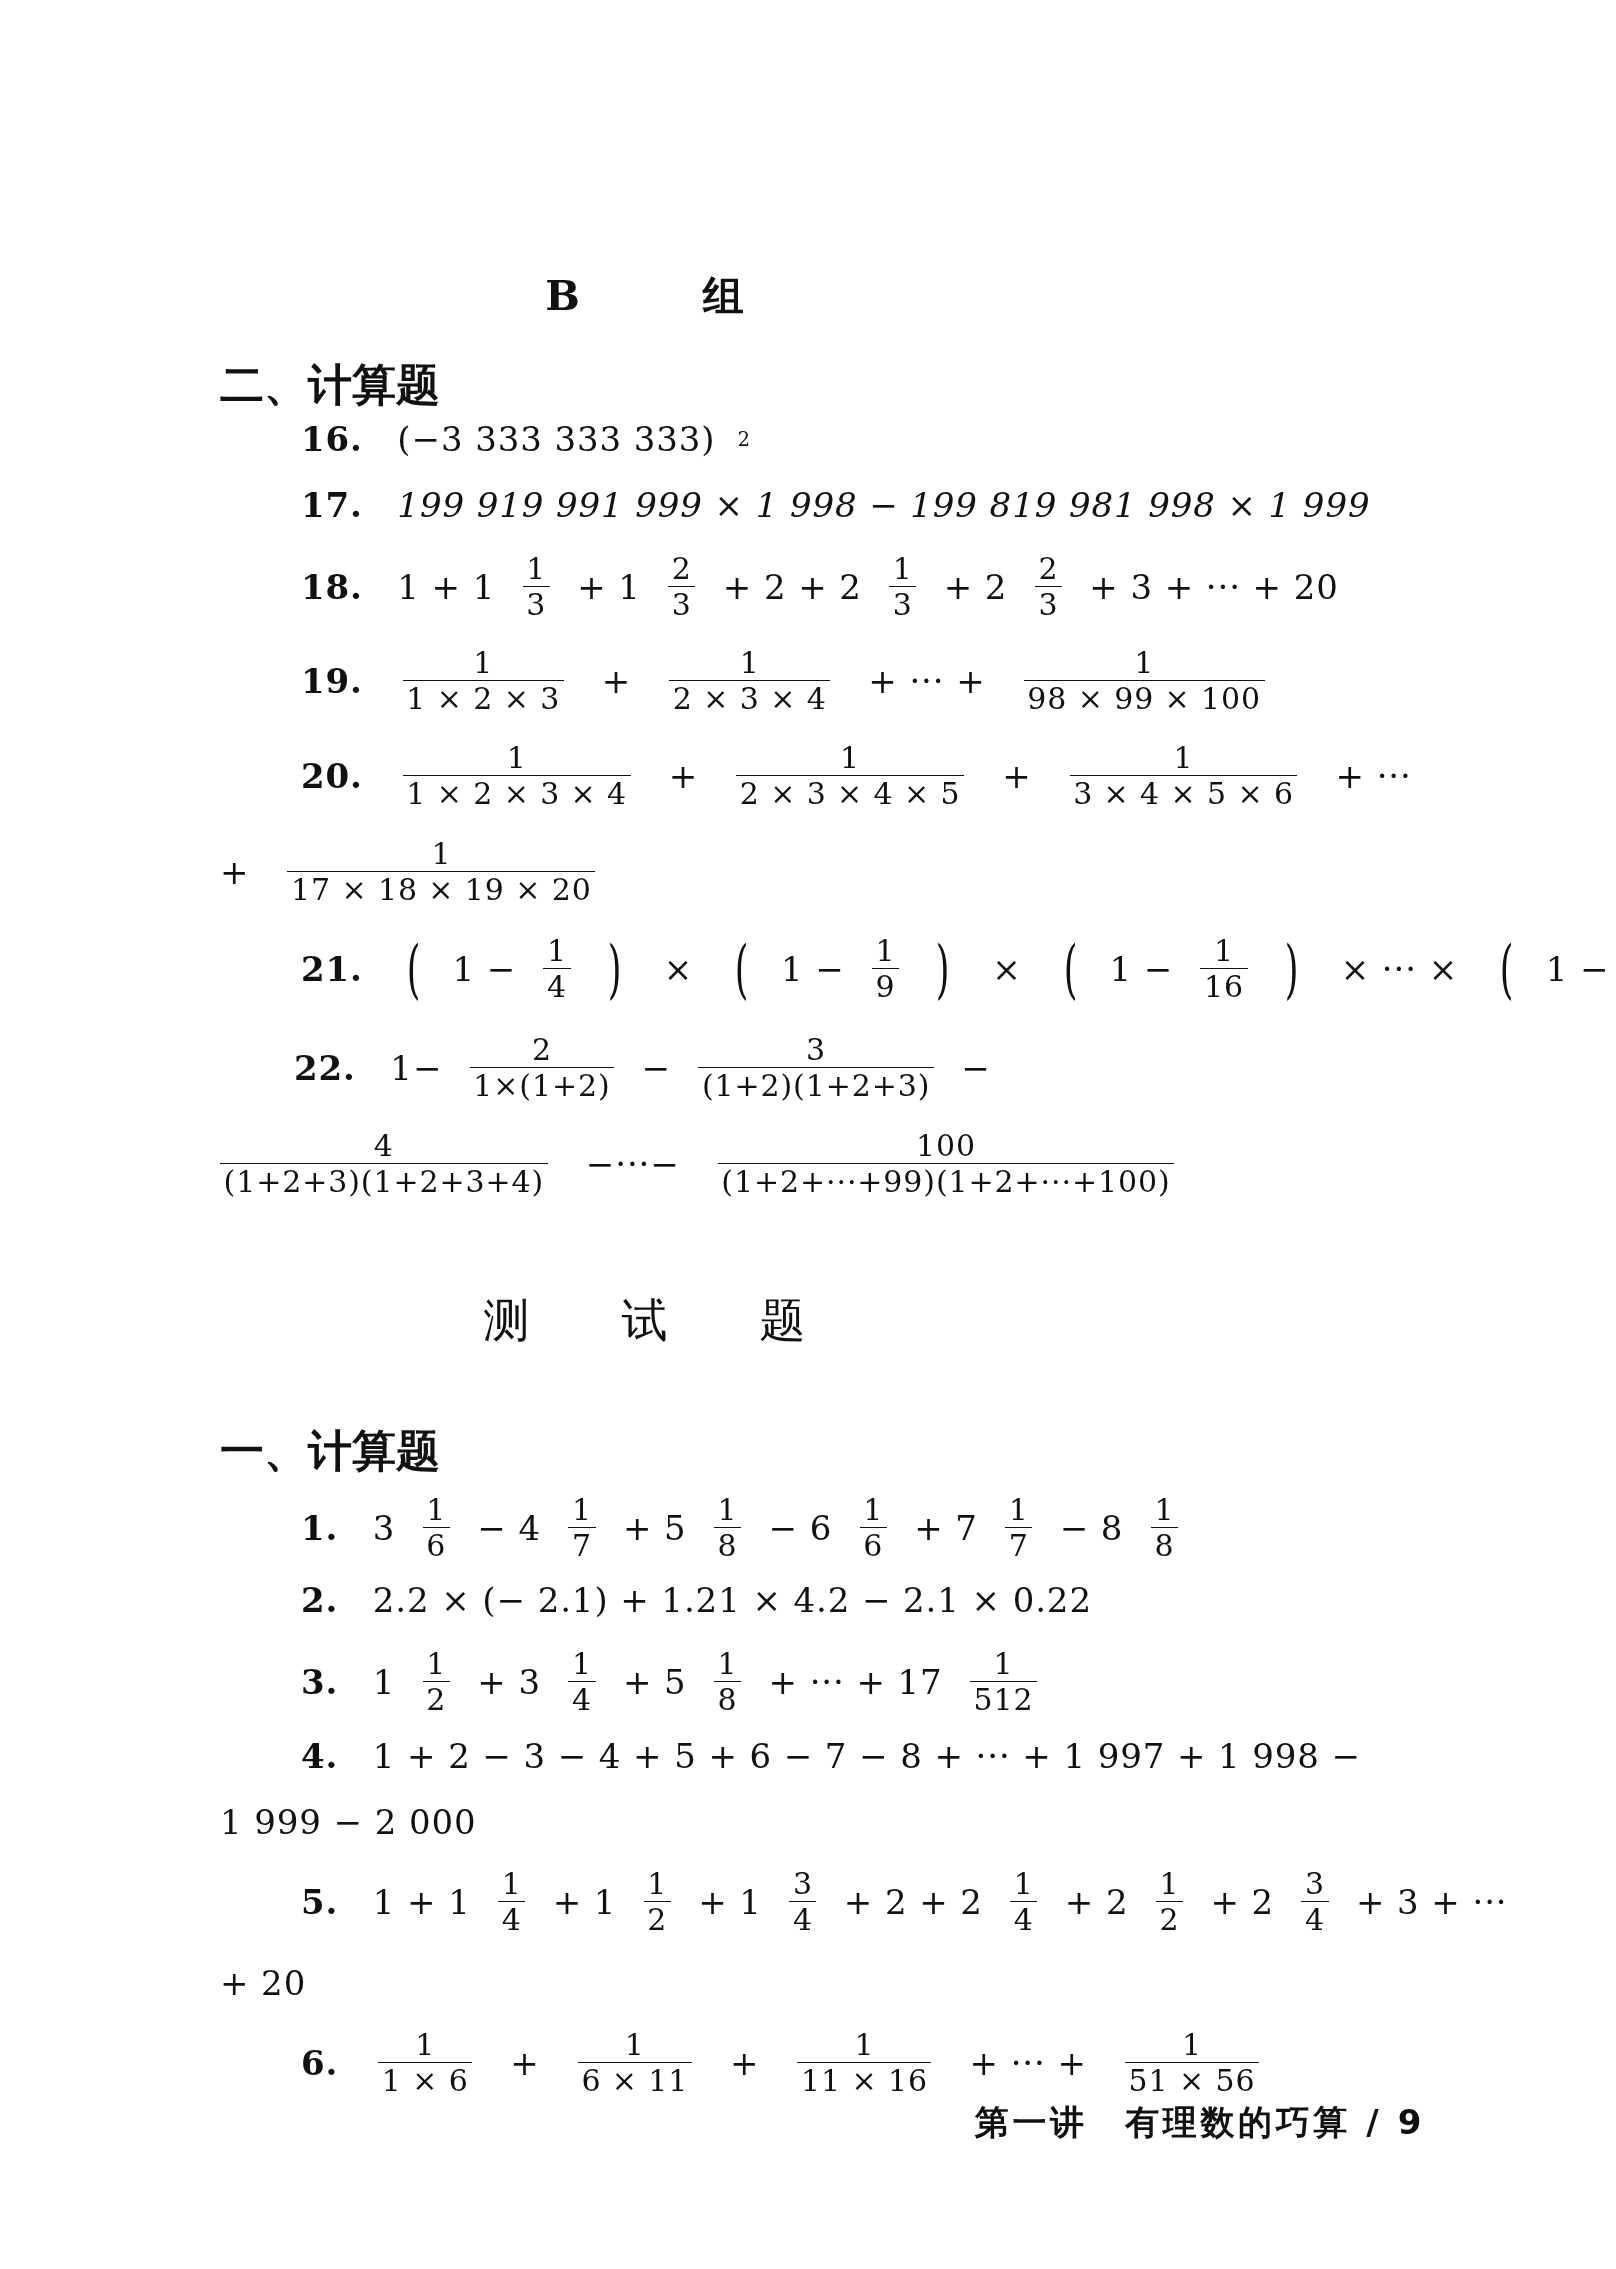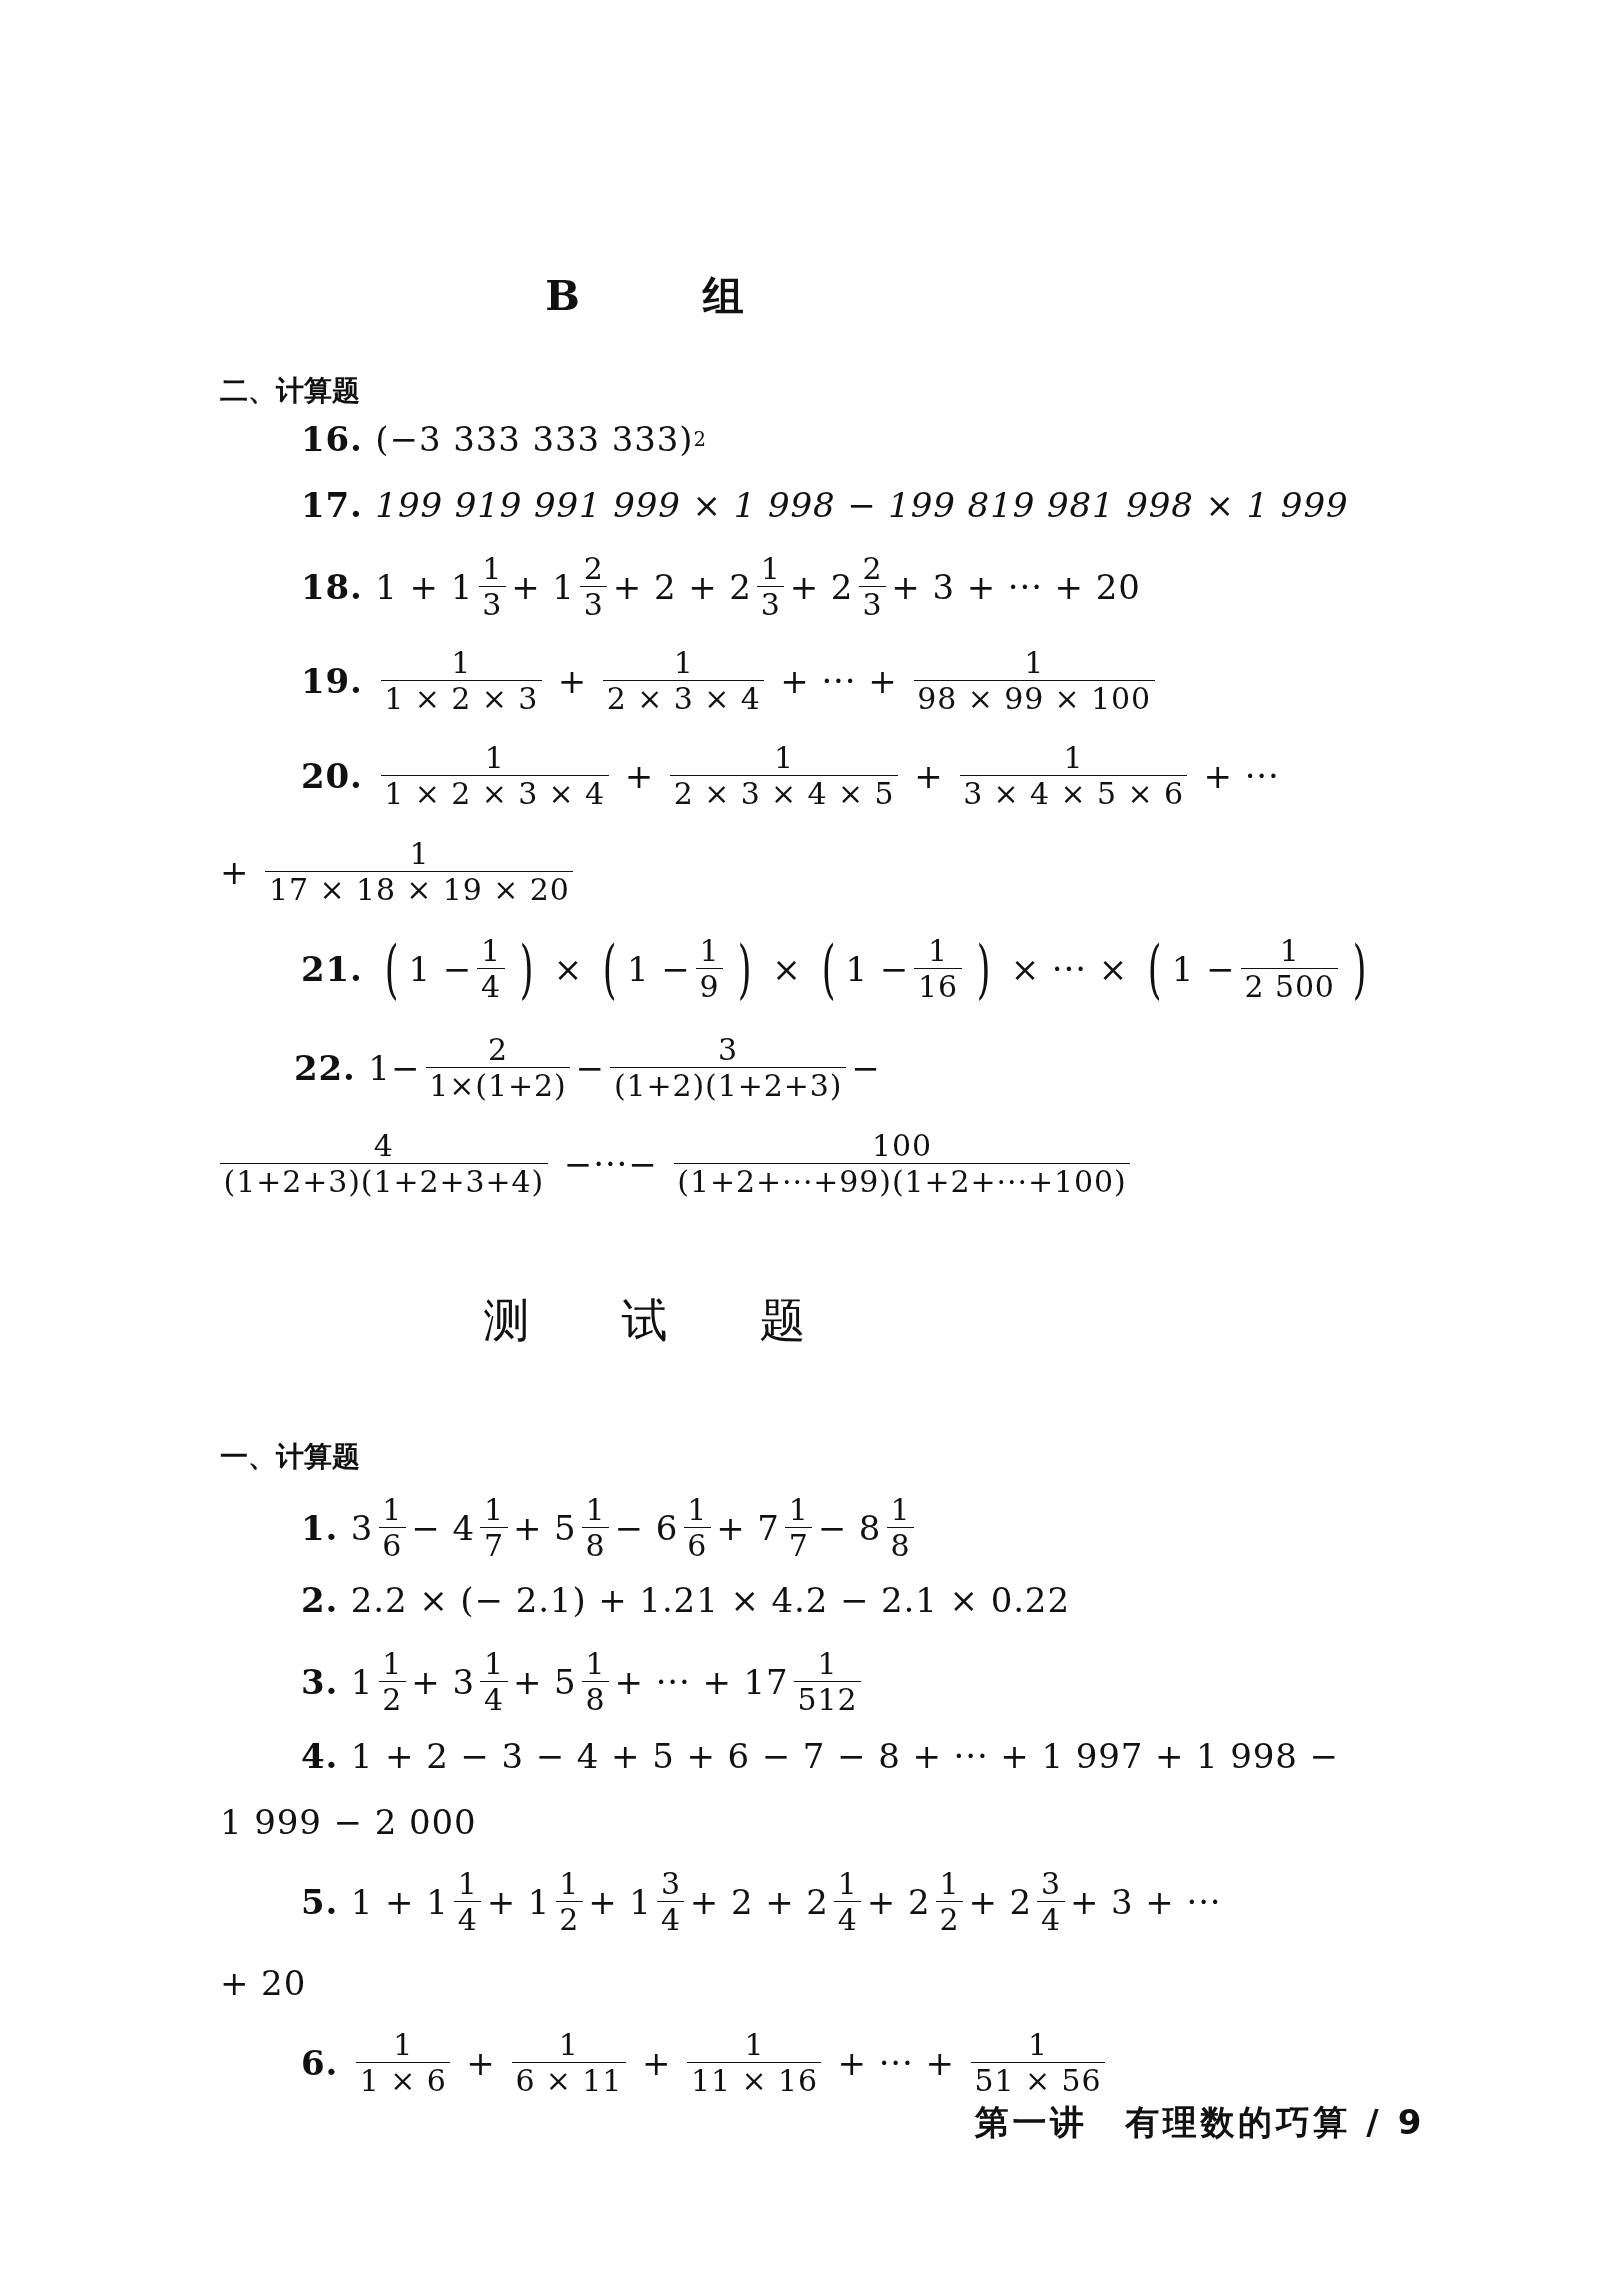--- a/index.html
+++ b/index.html
@@ -1,24 +1,24 @@
 <!DOCTYPE html>
 <html style="font-size:14.3px"><head>
 <meta charset="utf-8">
 <style>
   html, body { margin: 0; padding: 0; background: #ffffff; }
   body { width: 1617px; height: 2269px; position: relative; overflow: hidden;
          font-family: "DejaVu Serif", "Liberation Serif", serif; color: #111; }
   .line { position: absolute; display: flex; align-items: center; white-space: nowrap;
-          font-size: 34px; letter-spacing: 0.9px; }
+          font-size: 34px; letter-spacing: 0.9px; gap: 22px; }
   .num { font-weight: bold; margin-right: 12.5px; font-family: "DejaVu Serif", serif; }
   .heading-center { position: absolute; left: 0; width: 1289px; text-align: center;
                     font-size: 41px; }
-  .section-label { position: absolute; font-size: 28px; font-weight: bold;
-                   font-family: "DejaVu Sans", sans-serif; margin-top: 16px; }
+  .section-label { position: absolute; font-size: 44px; font-weight: bold;
+                   font-family: "DejaVu Sans", sans-serif; }
   .frac { display: inline-flex; flex-direction: column; align-items: center;
           vertical-align: middle; margin: 0 5.4px; line-height: 1.05; }
   .frac .nu { padding: 0 3.6px 1.8px; font-size: 30px; }
   .frac .de { border-top: 1.8px solid #111; padding: 1.8px 3.6px 0; font-size: 30px; }
   .op { margin: 0 10.7px; }
   .paren { font-size: 64px; font-weight: 200; line-height: 1; margin: 0 3.6px; transform: scaleX(0.55); display: inline-block; }
   sup { font-size: 19.7px; }
   .footer { position: absolute; right: 192px; top: 2100px; font-size: 34px; font-weight: bold;
             font-family: "DejaVu Sans", sans-serif; letter-spacing: 3.6px; }
 </style>

